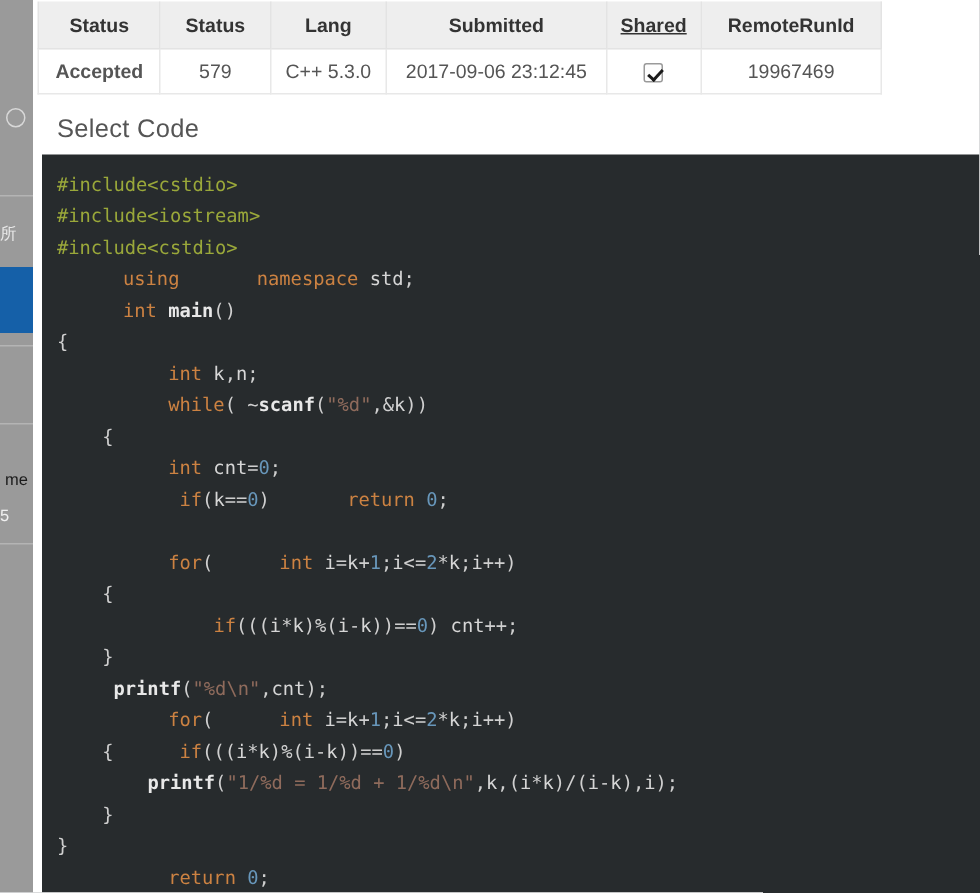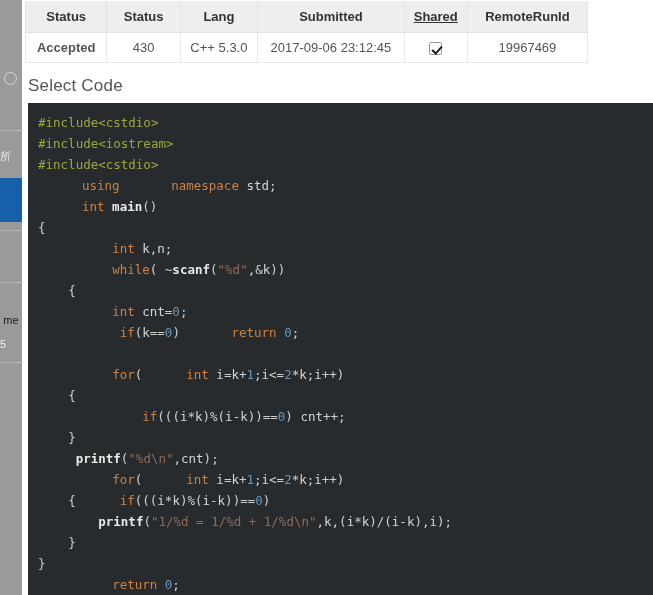--- a/index.html
+++ b/index.html
@@ -127,21 +127,21 @@
     left: 3.5px; top: 0.5px;
     width: 4px; height: 8px;
     border: solid #1a1a1a;
     border-width: 0 2px 2px 0;
     transform: rotate(42deg);
   }
 
   
   #select-code-label {
     position: absolute;
-    left: 6px; top: 76px;
+    left: 16px; top: 76px;
     font-size: 17px;
     color: #555555;
     font-family: "Liberation Sans", sans-serif;
     letter-spacing: 0.2px;
   }
 
   
   #code-block {
     position: absolute;
     left: 6px; top: 103px;
@@ -197,21 +197,21 @@
           <th class="col-length">Status</th>
           <th class="col-lang">Lang</th>
           <th class="col-submitted">Submitted</th>
           <th class="col-shared">Shared</th>
           <th class="col-remote">RemoteRunId</th>
         </tr>
       </thead>
       <tbody>
         <tr>
           <td id="cell-status">Accepted</td>
-          <td>430</td>
+          <td>579</td>
           <td>C++ 5.3.0</td>
           <td>2017-09-06 23:12:45</td>
           <td>
             <span class="chk"></span>
           </td>
           <td>19967469</td>
         </tr>
       </tbody>
     </table>
 

